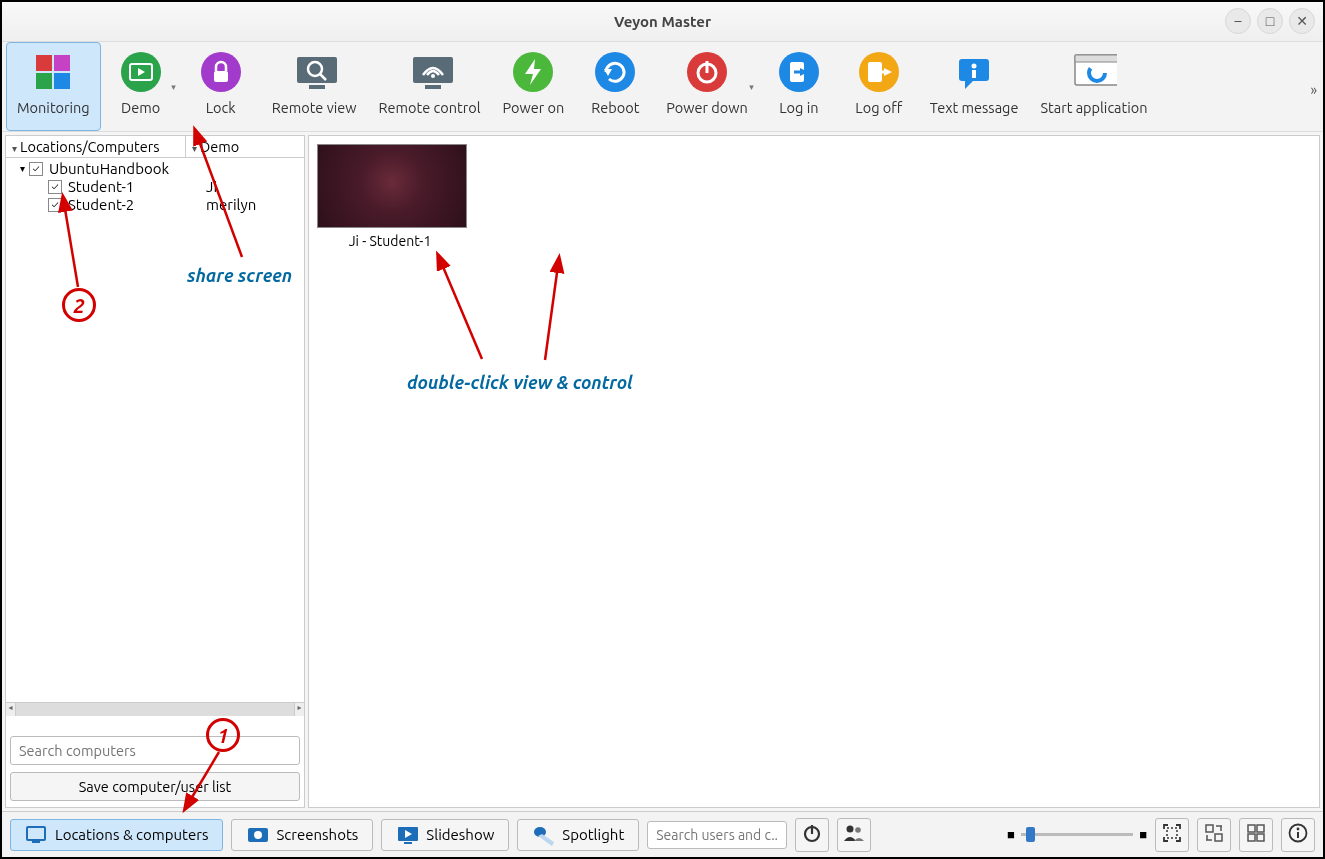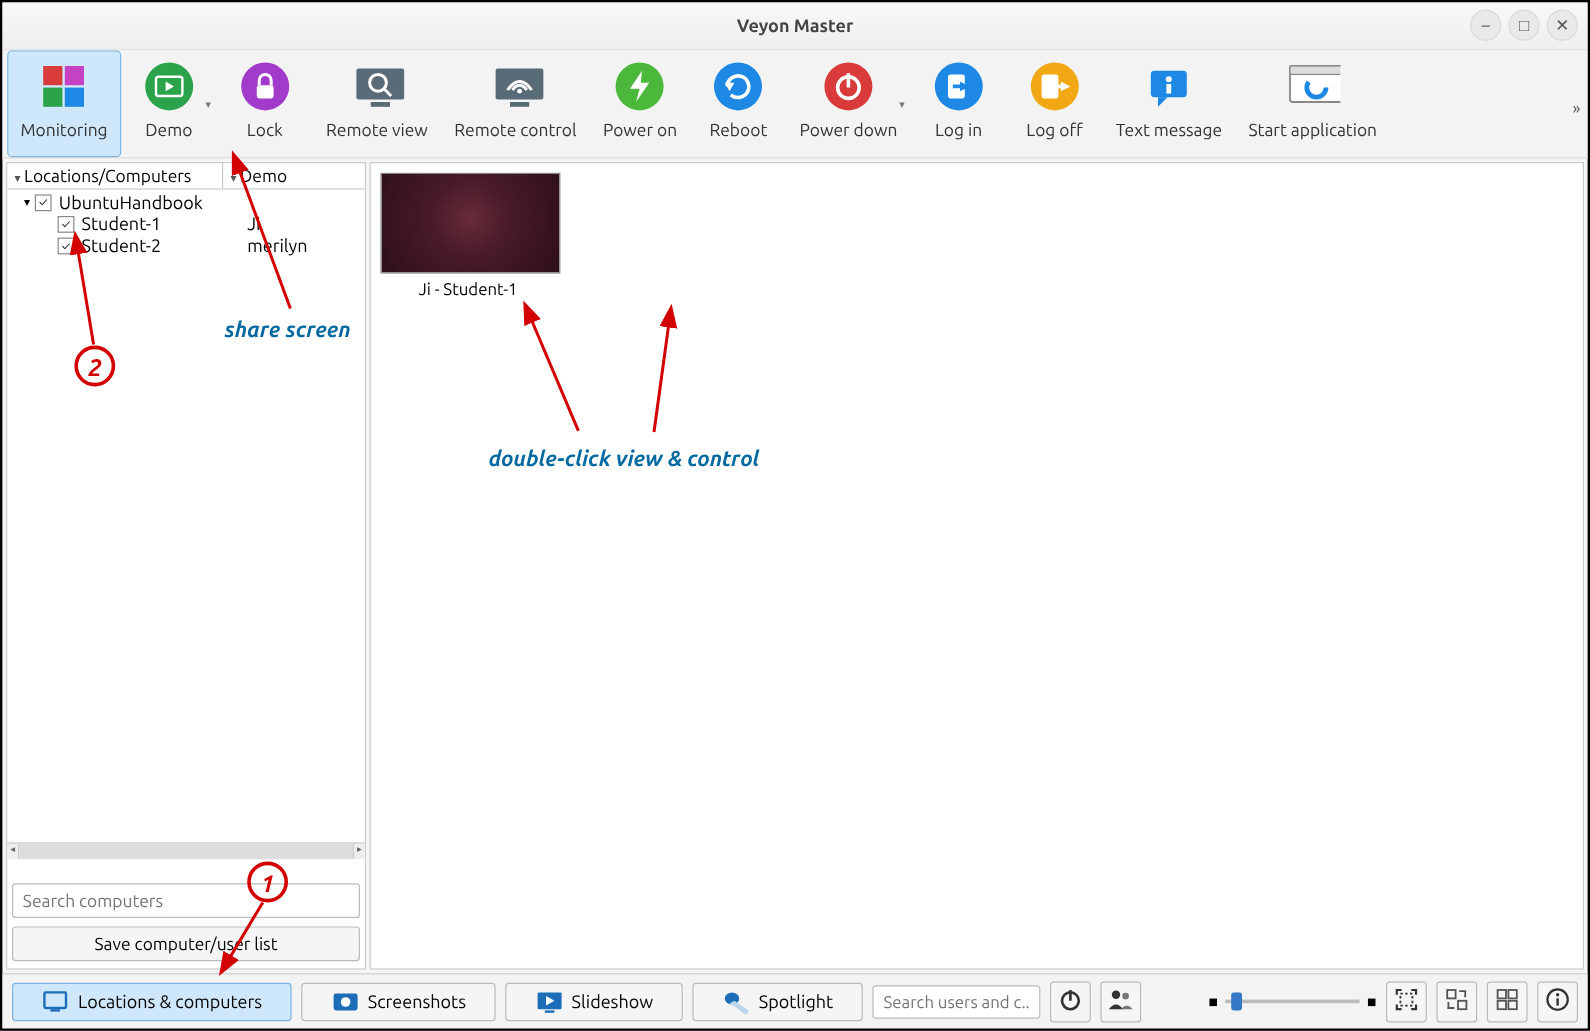--- a/index.html
+++ b/index.html
@@ -46,21 +46,21 @@
 .thumb { width:146px; text-align:center; cursor:pointer;}
 .thumb .timg { width:150px; height:84px; border:1px solid #888; }
 .thumb1 .timg { background: radial-gradient(circle at 50% 45%, #6a2b3a 0%, #4a1b2a 35%, #2d0f1a 100%);}
 .thumb2 .timg { background: radial-gradient(ellipse at 45% 50%, #1b3d6b 0%, #0a1833 60%, #060a18 100%); position:relative;}
 .thumb2 .timg::after{content:""; position:absolute; left:35%; top:30%; width:36px;height:36px; border:2px solid rgba(170,200,255,0.6); border-left-color:transparent; border-bottom-color:transparent; border-radius:50%; transform:rotate(25deg);}
 .thumb .tcap { font-size:14px; margin-top:4px; padding:1px 3px; display:inline-block;}
 .thumb .tcap.sel { background:#dbe9fb; border:1px solid #7eb5e4;}
 
 
 .bottombar { height:46px; background:#f3f3f3; border-top:1px solid #ccc; display:flex; align-items:center; padding:4px 8px; gap:8px; }
-.btab { display:flex; align-items:center; gap:6px; padding:4px 24px; border:1px solid #bbb; border-radius:3px; background:#f5f5f5; font-size:15px; cursor:pointer;}
+.btab { display:flex; align-items:center; gap:6px; padding:4px 14px; border:1px solid #bbb; border-radius:3px; background:#f5f5f5; font-size:15px; cursor:pointer;}
 .btab.active { background:#cfe7fb; border-color:#7eb5e4;}
 .btab .bicon { width:24px; height:22px; display:flex; align-items:center;justify-content:center;}
 .bsearch input { width:140px; padding:5px 8px; border:1px solid #bbb; border-radius:3px; font-size:14px;}
 .iconbtn { width:34px; height:34px; border:1px solid #bbb; border-radius:3px; background:#f5f5f5; display:flex; align-items:center;justify-content:center; cursor:pointer;}
 .slider { display:flex; align-items:center; width:140px; height:20px; }
 .slider .strack { flex:1; height:3px; background:#bbb; margin:0 6px; position:relative;}
 .slider .sthumb { position:absolute; left:5%; top:-6px; width:9px; height:15px; background:#3478c8; border-radius:2px;}
 .spacer { flex:1; }
 
 

